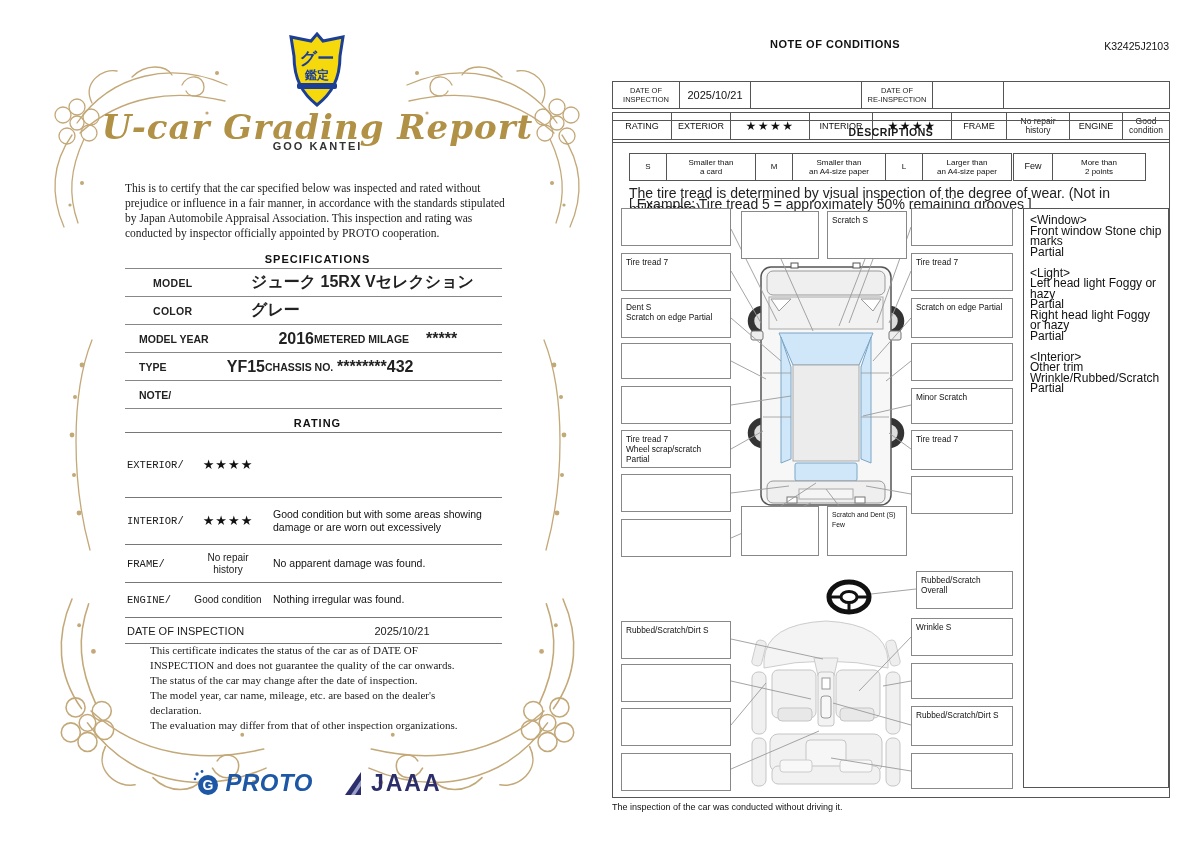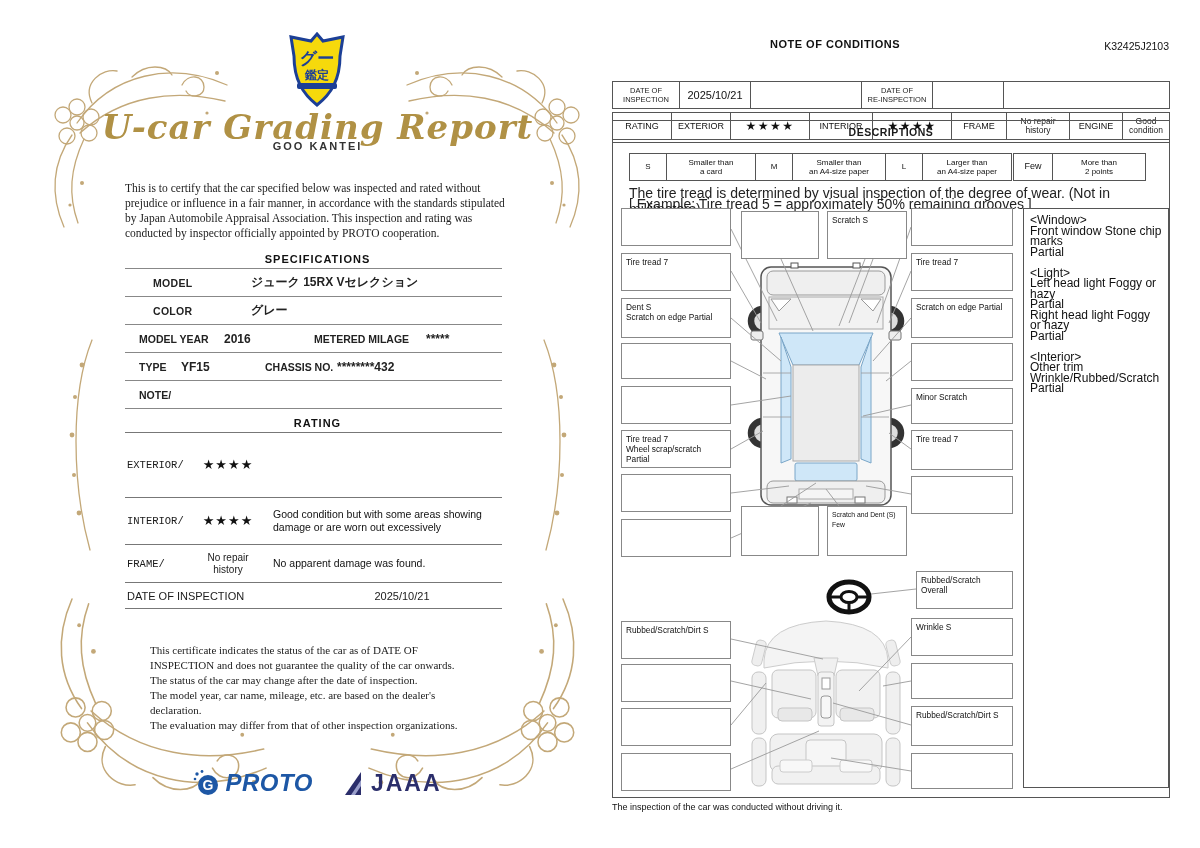--- a/index.html
+++ b/index.html
@@ -8,21 +8,21 @@
   
   #left-page{left:30px;top:15px;width:575px;height:820px;}
   .serif{font-family:"Liberation Serif",serif;}
   .cert-title{font-family:"DejaVu Serif",serif;font-style:italic;font-weight:bold;font-size:34px;color:#b09145;text-align:center;letter-spacing:1px;}
   .org-name{font-size:11px;letter-spacing:2px;color:#333;text-align:center;font-weight:600;}
   .intro{font-size:11.5px;line-height:15px;color:#222;}
   .sec-head{font-size:11px;font-weight:700;letter-spacing:1px;text-align:center;color:#111;}
   .spec-table{border-top:1px solid #888;}
   .spec-row{display:flex;align-items:center;height:27px;border-bottom:1px solid #888;font-size:10.5px;color:#222;}
   .spec-label{flex:0 0 98px;padding-left:28px;letter-spacing:0.3px;}
-  .spec-value{font-size:12px;}
+  .spec-value{font-size:16px;text-align:right;}
   .rate-table{border-top:1px solid #777;}
   .rate-row{display:flex;border-bottom:1px solid #777;align-items:center;}
   .rate-label{flex:0 0 66px;font-size:10.5px;padding-left:2px;font-family:Liberation Mono, monospace;}
   .rate-value{flex:0 0 70px;text-align:center;font-size:10px;line-height:12px;}
   .rate-stars{font-size:13px;letter-spacing:1px;color:#111;}
   .rate-text{flex:1;font-size:10.5px;line-height:13.5px;padding:4px 2px 4px 10px;color:#111;}
   .disclaimer{font-family:"Liberation Serif",serif;font-size:11px;line-height:15px;color:#222;white-space:pre-line;}
   .logo-row{display:flex;align-items:center;justify-content:center;gap:30px;}
   .proto-text{font-size:24px;font-weight:bold;font-style:italic;color:#1d57a5;letter-spacing:0.5px;}
   .jaaa-text{font-size:23px;font-weight:bold;color:#2b2e6b;letter-spacing:2px;}
@@ -208,20 +208,25 @@
     <div class="rate-row" style="height:46px;">
       <span class="rate-label">INTERIOR/</span>
       <span class="rate-value rate-stars">★★★★</span>
       <span class="rate-text">Good condition but with some areas showing damage or are worn out excessively</span>
     </div>
     <div class="rate-row" style="height:37px;">
       <span class="rate-label">FRAME/</span>
       <span class="rate-value">No repair history</span>
       <span class="rate-text">No apparent damage was found.</span>
     </div>
+    <div class="rate-row" style="height:34px;">
+      <span class="rate-label">ENGINE/</span>
+      <span class="rate-value">Good condition</span>
+      <span class="rate-text">Nothing irregular was found.</span>
+    </div>
     <div class="rate-row" style="height:25px;">
       <span style="flex:0 0 175px;font-size:11px;padding-left:2px;">DATE OF INSPECTION</span>
       <span style="flex:1;text-align:center;font-size:11px;">2025/10/21</span>
     </div>
   </div>
 
   <div class="abs disclaimer" style="left:120px;top:628px;width:375px;">This certificate indicates the status of the car as of DATE OF
 INSPECTION and does not guarantee the quality of the car onwards.
 The status of the car may change after the date of inspection.
 The model year, car name, mileage, etc. are based on the dealer's

